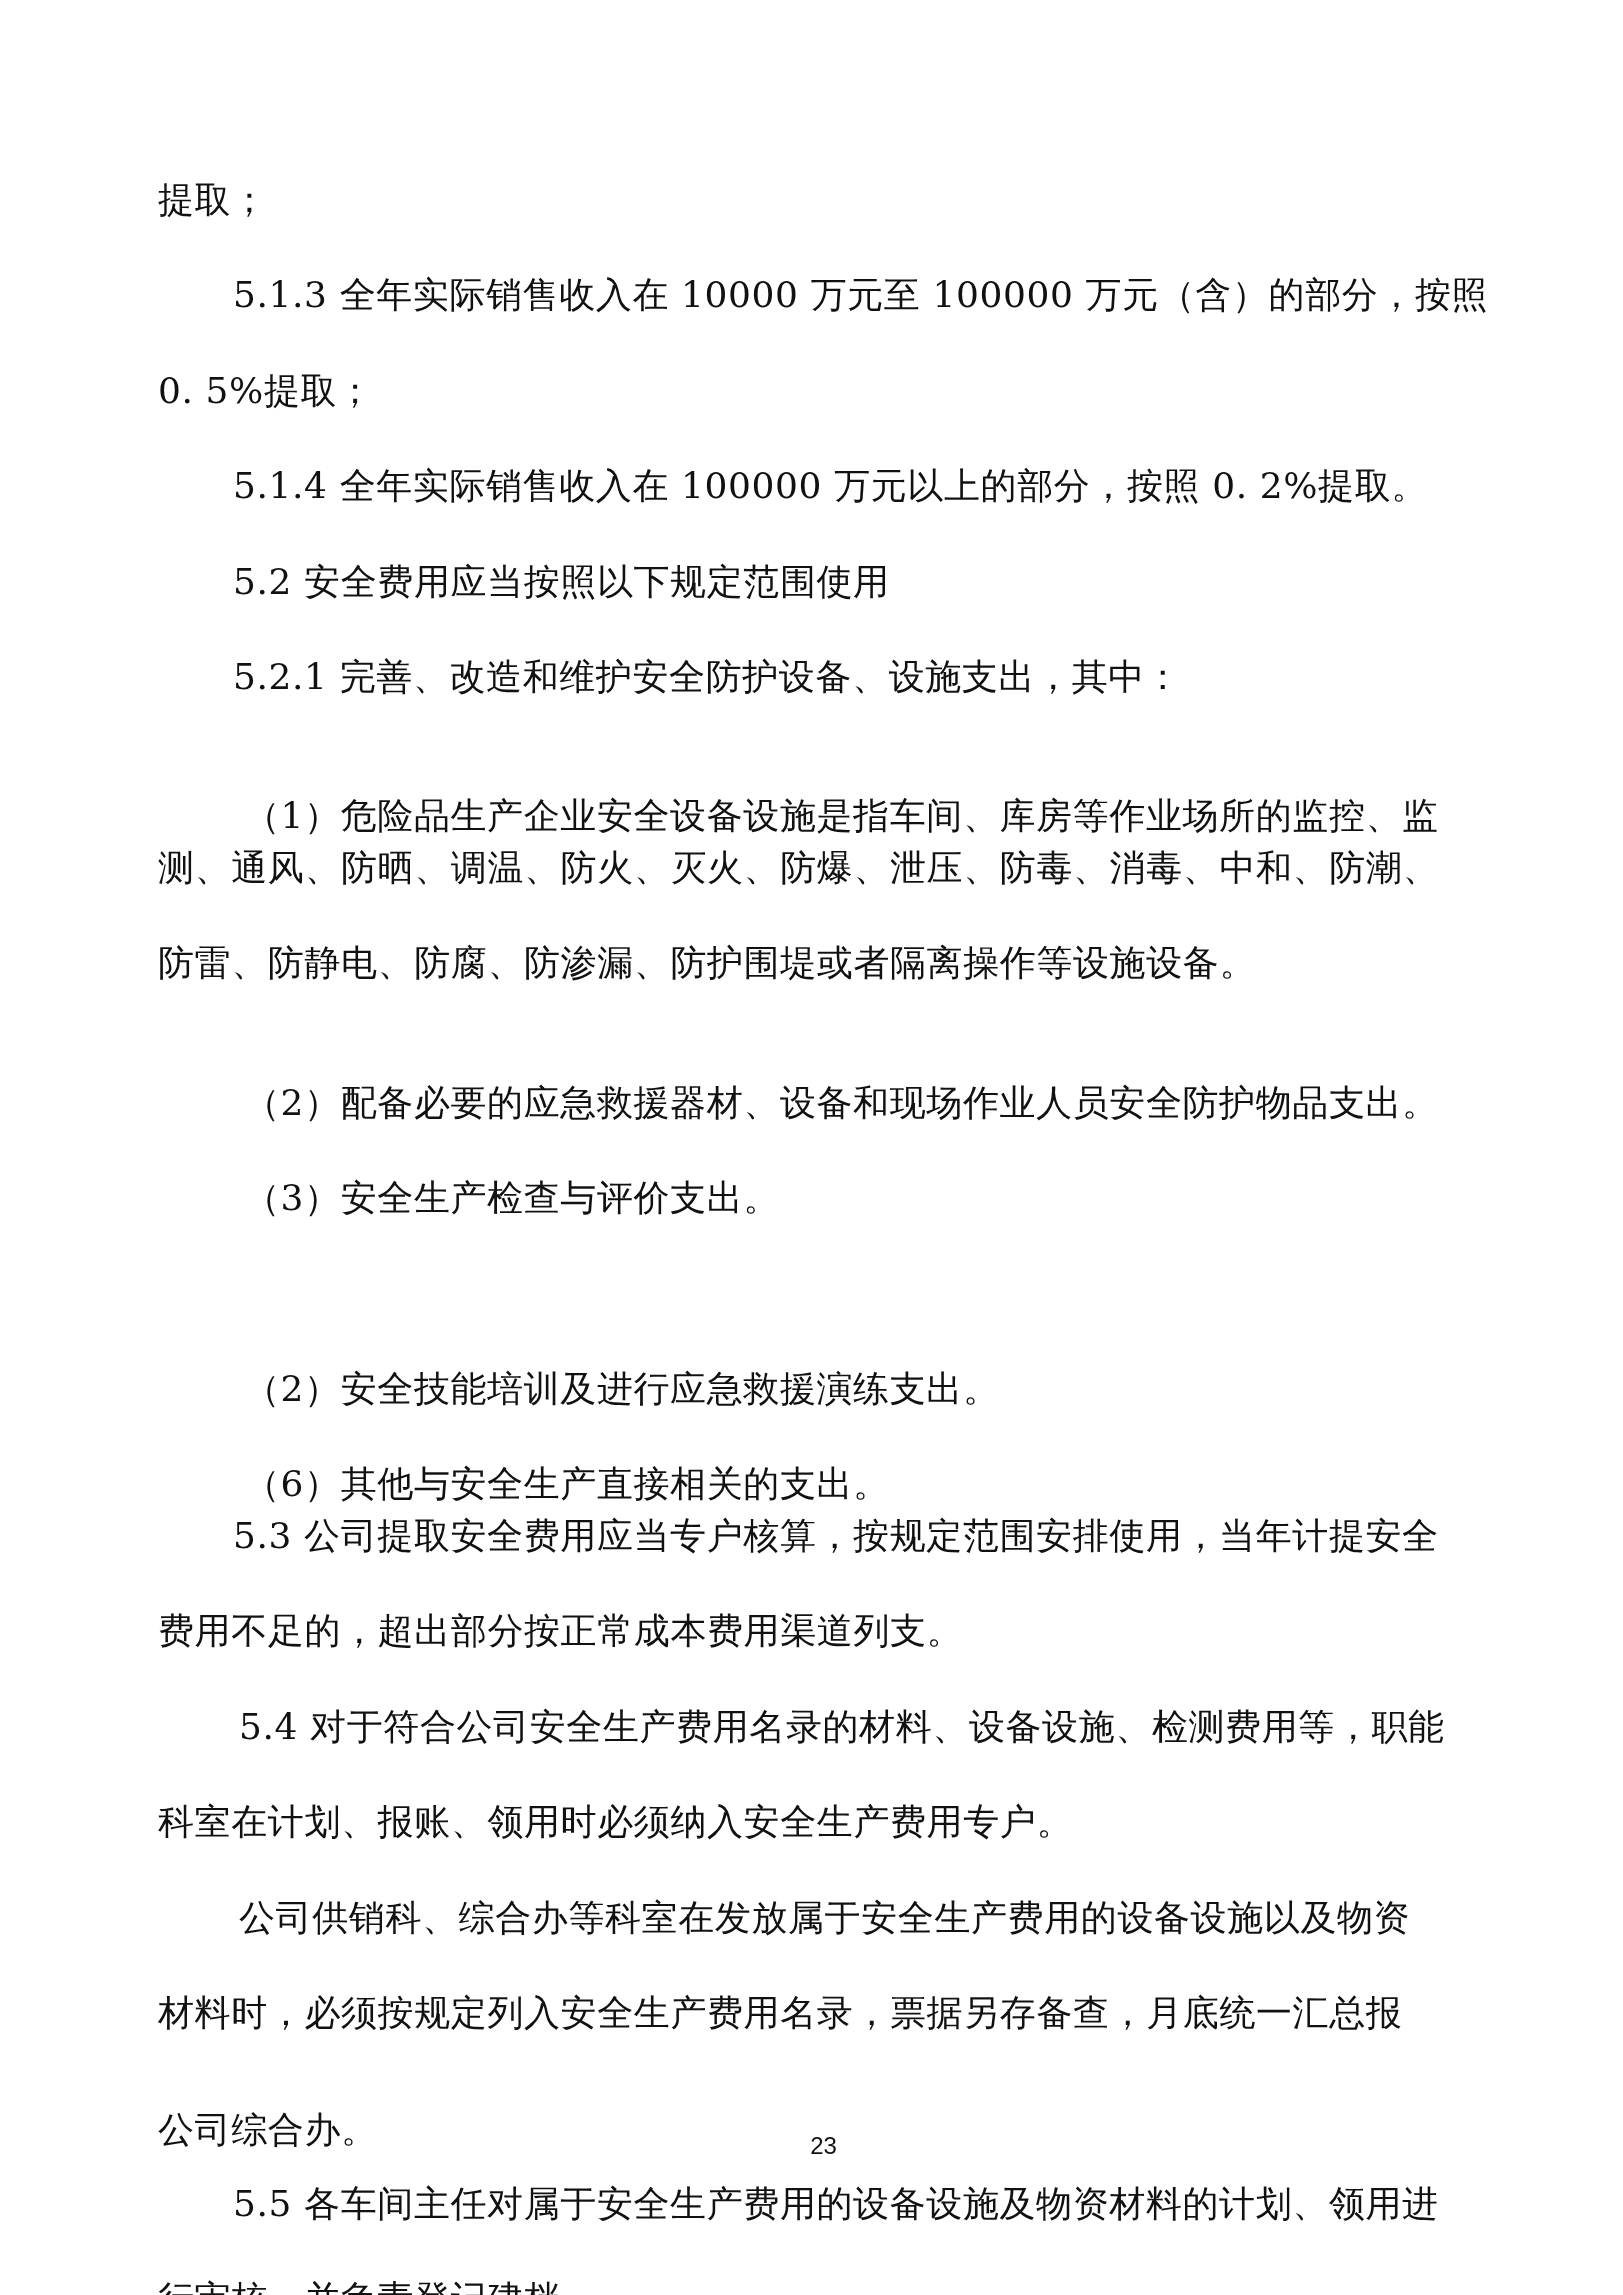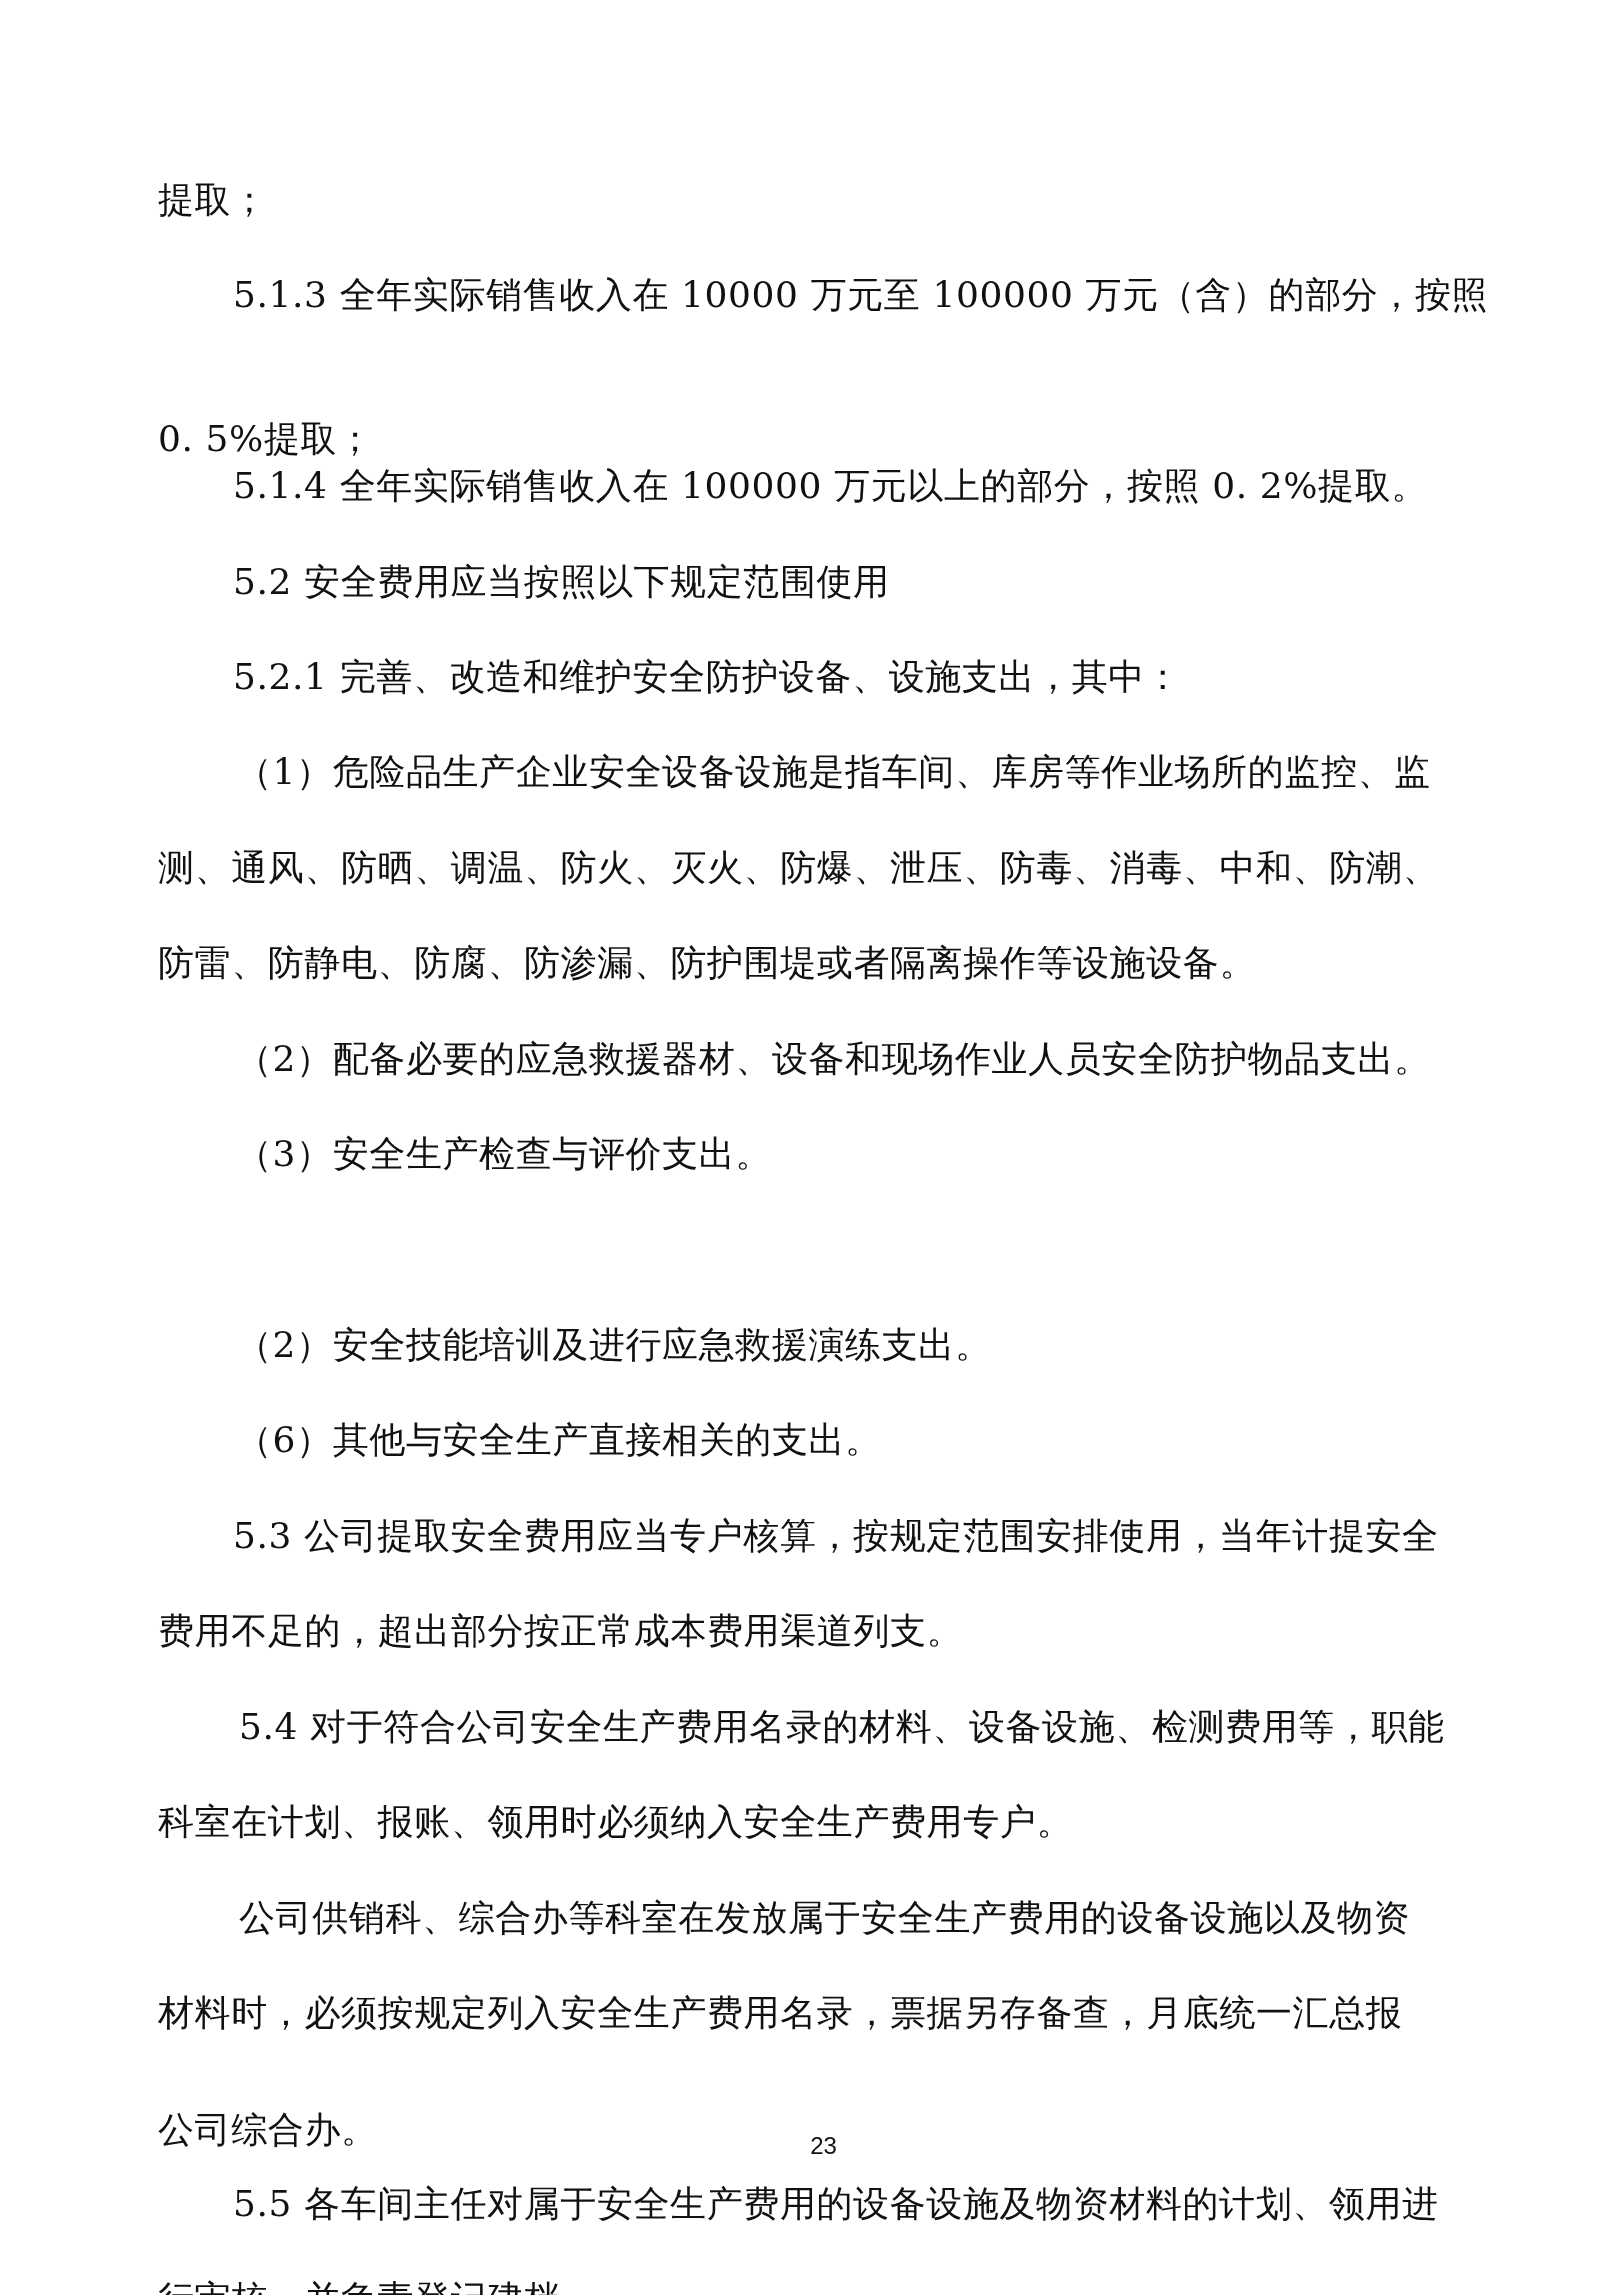--- a/index.html
+++ b/index.html
@@ -27,41 +27,41 @@
     left: 158px;
     width: 1312px;
     height: 48px;
     font-size: 36px;
     line-height: 48px;
     white-space: nowrap;
     letter-spacing: 0.6px;
   }
   .line.indent { left: 233px; }
   .line.indent2 { left: 239px; }
-  .line.sub { left: 236px; }
+  .line.sub { left: 244px; margin-top: 44px; }
   .page-number {
     position: absolute;
     left: 0;
     width: 1623px;
     top: 2131px;
     text-align: center;
     font-family: Liberation Sans, sans-serif;
     font-size: 24px;
     line-height: 30px;
     padding-left: 12px;
   }
 </style>
 </head>
 <body>
 
 <div class="page">
 
   <div class="line" style="top:176px;">提取；</div>
   <div class="line indent" style="top:271px;">5.1.3 全年实际销售收入在 10000 万元至 100000 万元（含）的部分，按照</div>
-  <div class="line" style="top:367px;margin-top:48px;">0. 5%提取；</div>
+  <div class="line" style="top:367px;">0. 5%提取；</div>
   <div class="line indent" style="top:462px;">5.1.4 全年实际销售收入在 100000 万元以上的部分，按照 0. 2%提取。</div>
   <div class="line indent" style="top:558px;">5.2 安全费用应当按照以下规定范围使用</div>
   <div class="line indent" style="top:653px;">5.2.1 完善、改造和维护安全防护设备、设施支出，其中：</div>
   <div class="line sub" style="top:748px;">（1）危险品生产企业安全设备设施是指车间、库房等作业场所的监控、监</div>
   <div class="line" style="top:844px;">测、通风、防晒、调温、防火、灭火、防爆、泄压、防毒、消毒、中和、防潮、</div>
   <div class="line" style="top:939px;">防雷、防静电、防腐、防渗漏、防护围堤或者隔离操作等设施设备。</div>
   <div class="line sub" style="top:1035px;">（2）配备必要的应急救援器材、设备和现场作业人员安全防护物品支出。</div>
   <div class="line sub" style="top:1130px;">（3）安全生产检查与评价支出。</div>
   <div class="line sub" style="top:1321px;">（2）安全技能培训及进行应急救援演练支出。</div>
   <div class="line sub" style="top:1416px;">（6）其他与安全生产直接相关的支出。</div>

